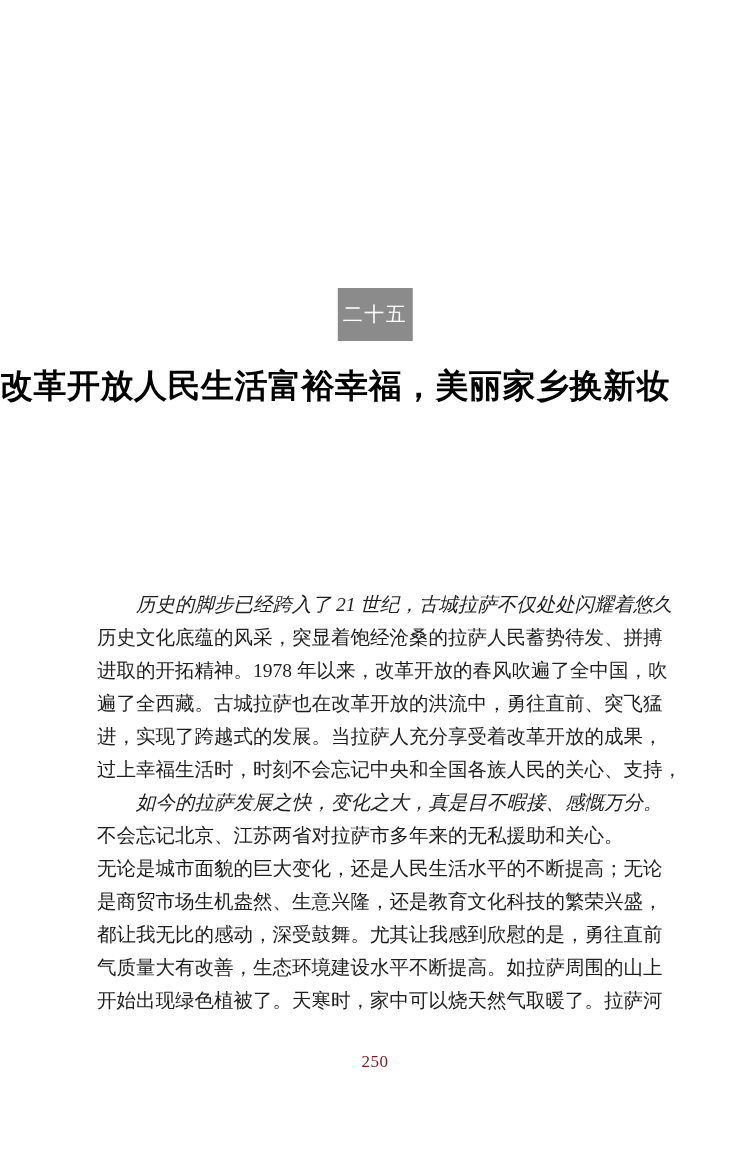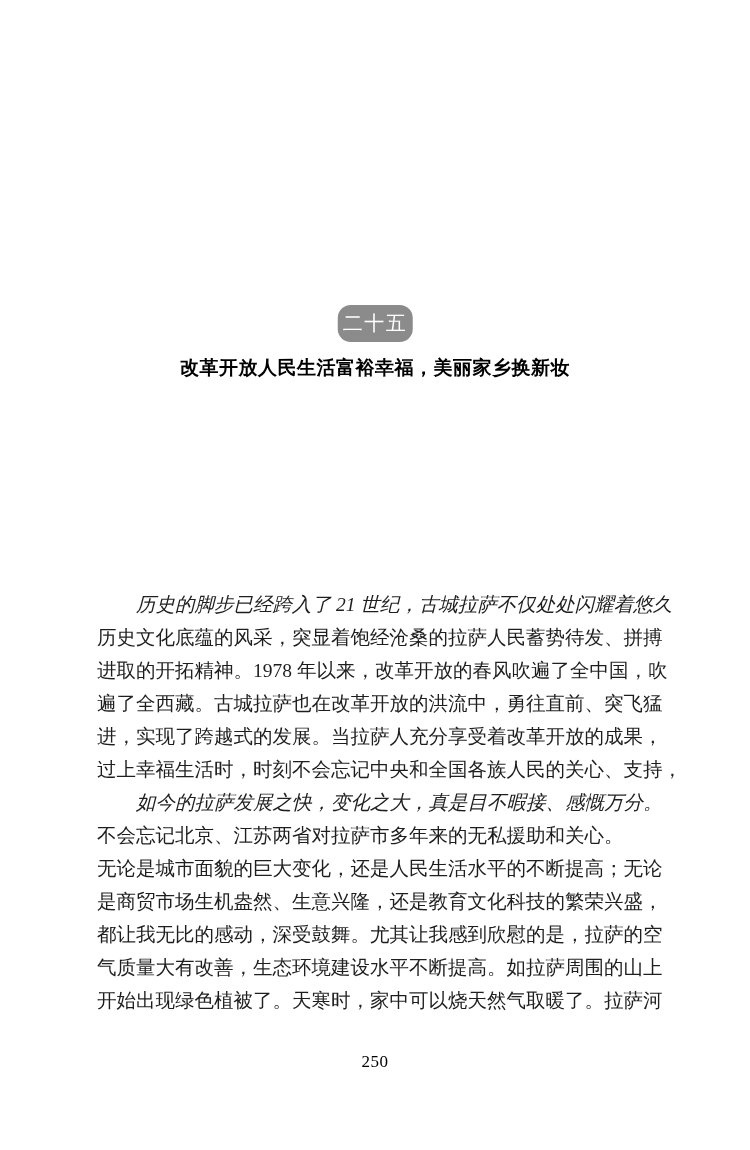--- a/index.html
+++ b/index.html
@@ -10,38 +10,36 @@
   .page {
     position: relative;
     width: 750px;
     height: 1150px;
     background: #ffffff;
     font-family: "Liberation Serif", "DejaVu Serif", serif;
     overflow: hidden;
   }
   .chapter-badge {
     position: absolute;
-    top: 305px;
+    top: 288px;
     left: 50%;
     transform: translateX(-50%);
     color: #ffffff;
     font-size: 20px;
     line-height: 21px;
-    padding: 8px 5px;
+    padding: 16px 5px;
     letter-spacing: 1.5px;
     white-space: nowrap;
-    border-radius: 13px;
   }
   .chapter-title {
     position: absolute;
     top: 342px;
     left: 0;
     width: 100%;
-    text-align: center;
-    font-size: 19px;
+    font-size: 33px;
     font-weight: bold;
     color: #000000;
     letter-spacing: 0.5px;
     white-space: nowrap;
   }
   .body-text {
     position: absolute;
     top: 588px;
     left: 97px;
     width: 562px;
@@ -63,21 +61,21 @@
   .text-line.para-end {
     text-align-last: left;
   }
   .page-number {
     position: absolute;
     top: 1052px;
     left: 0;
     width: 100%;
     text-align: center;
     font-size: 17px;
-    color: #000000;
+    color: #7f1d1d;
     letter-spacing: 0.5px;
   }
 </style>
 </head>
 <body>
 
 <div class="page">
 
   <div class="chapter-badge" style="background-color: rgb(139, 139, 139);">二十五</div>
 
@@ -88,20 +86,20 @@
     <div class="text-line">历史文化底蕴的风采，突显着饱经沧桑的拉萨人民蓄势待发、拼搏</div>
     <div class="text-line">进取的开拓精神。1978 年以来，改革开放的春风吹遍了全中国，吹</div>
     <div class="text-line">遍了全西藏。古城拉萨也在改革开放的洪流中，勇往直前、突飞猛</div>
     <div class="text-line">进，实现了跨越式的发展。当拉萨人充分享受着改革开放的成果，</div>
     <div class="text-line">过上幸福生活时，时刻不会忘记中央和全国各族人民的关心、支持，</div>
     <div class="text-line indent">如今的拉萨发展之快，变化之大，真是目不暇接、感慨万分。</div>
 
     <div class="text-line para-end">不会忘记北京、江苏两省对拉萨市多年来的无私援助和关心。</div>
     <div class="text-line">无论是城市面貌的巨大变化，还是人民生活水平的不断提高；无论</div>
     <div class="text-line">是商贸市场生机盎然、生意兴隆，还是教育文化科技的繁荣兴盛，</div>
-    <div class="text-line">都让我无比的感动，深受鼓舞。尤其让我感到欣慰的是，拉萨的空</div>
+    <div class="text-line">都让我无比的感动，深受鼓舞。尤其让我感到欣慰的是，勇往直前</div>
     <div class="text-line">气质量大有改善，生态环境建设水平不断提高。如拉萨周围的山上</div>
     <div class="text-line para-end">开始出现绿色植被了。天寒时，家中可以烧天然气取暖了。拉萨河</div>
   </div>
 
   <div class="page-number">250</div>
 
 </div>
 
 </body></html>

